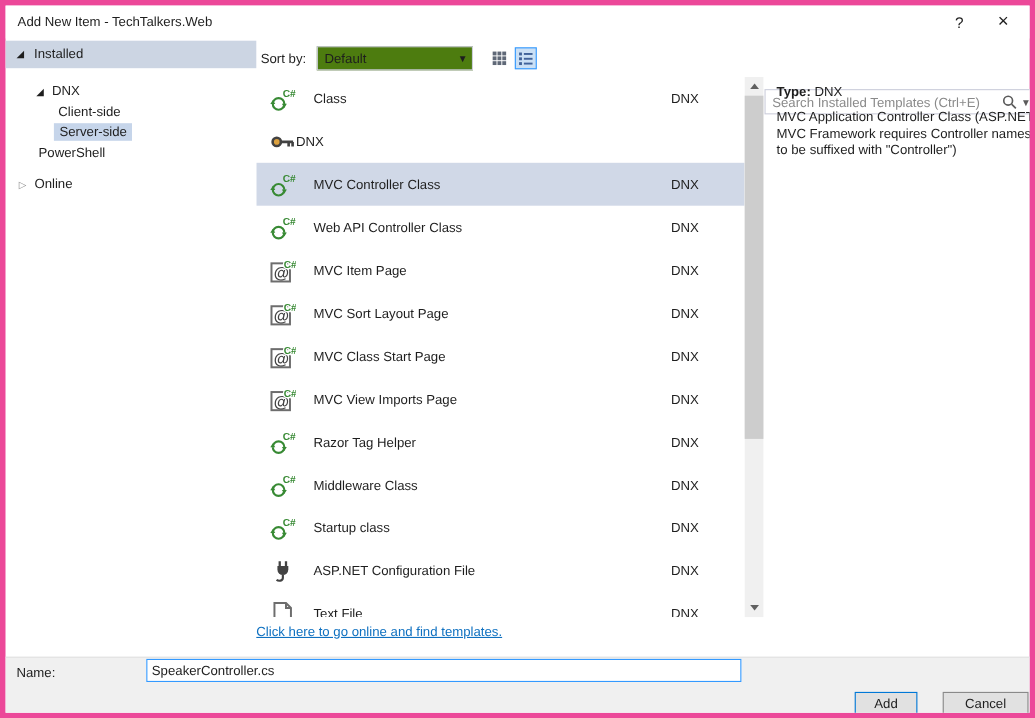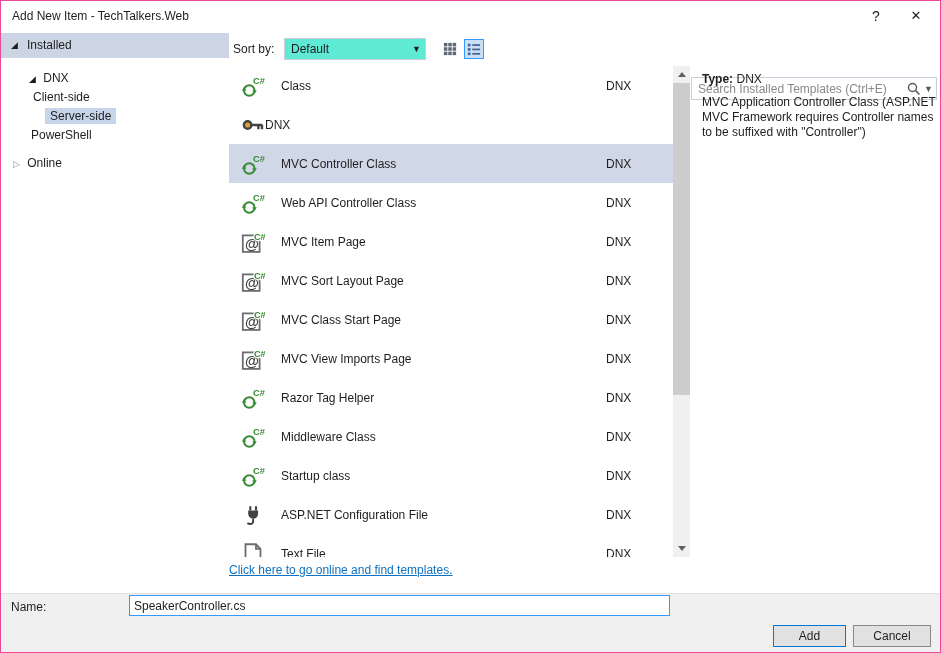--- a/index.html
+++ b/index.html
@@ -1,38 +1,38 @@
 <!DOCTYPE html>
 <html><head>
 <meta charset="utf-8">
 <style>
   * { margin:0; padding:0; box-sizing:border-box; }
   html,body { width:941px; height:653px; }
   body { font-family:"Liberation Sans", sans-serif; font-size:12px; color:#1e1e1e; background:#fff; }
-  .window { position:relative; width:941px; height:653px; border:1px solid #ec4899; background:#fff; overflow:hidden;padding-left:32px; }
+  .window { position:relative; width:941px; height:653px; border:5px solid #ec4899; background:#fff; overflow:hidden;padding-left:32px; }
 
   
   .titlebar { position:absolute; left:0; top:0; right:0; height:30px; background:#fff; }
   .title { position:absolute; left:11px; top:8px; }
   .tb-btn { position:absolute; top:4px; width:32px; height:22px; text-align:center; line-height:22px; font-size:14px; cursor:default; }
   .tb-help { right:48px; }
   .tb-close { right:8px; font-size:13px; }
 
   
   .cat-header { position:absolute; left:0; top:32px; width:228px; height:25px; background:#ccd5e3; line-height:25px; }
   .cat-header .expander { position:absolute; left:10px; top:0; }
   .cat-header .lbl { position:absolute; left:26px; top:0; }
   .tree-item { position:absolute; height:18px; line-height:18px; }
   .expander { font-size:9px; color:#1e1e1e; }
   .expander.collapsed { color:#8c8c8c; }
   .tree-sel { background:#c6d5ea; padding:1px 5px; }
 
   
   .sort-label { position:absolute; left:232px; top:41px; }
-  .combo { position:absolute; left:283px; top:37px; width:142px; height:22px; border:1px solid #cccedb; background:#5eead4; display:flex; align-items:center; }
+  .combo { position:absolute; left:283px; top:37px; width:142px; height:22px; border:1px solid #cccedb; background:#4d7c0f; display:flex; align-items:center; }
   .combo .val { flex:1; padding-left:6px; }
   .combo .arr { width:17px; text-align:center; font-size:9px; color:#1e1e1e; }
   .viewbtn { position:absolute; top:38px; width:20px; height:20px; display:flex; align-items:center; justify-content:center; background:transparent; }
   .viewbtn.grid { left:439px; }
   .viewbtn.list { left:463px; border:1px solid #3399ff; background:#cbe0f5; }
 
   
   .search-wrap { position:absolute; left:690px; top:36px; width:246px; height:23px;margin-top:40px; }
   .search-input { width:100%; height:100%; border:1px solid #cccedb; padding:0 40px 0 6px; font-family:"Liberation Sans",sans-serif; font-size:12px; color:#1e1e1e; outline:none; }
   .search-input::placeholder { color:#8a8a8a; opacity:1; }
@@ -62,21 +62,21 @@
 
   
   .link-row { position:absolute; left:228px; top:562px; width:462px; }
   .link-row span { color:#0e70c0; text-decoration:underline; cursor:pointer; }
 
   
   .footer { position:absolute; left:0; right:0; top:592px; bottom:0; background:#f0f0f0; border-top:1px solid #e2e2e2; }
   .name-label { position:absolute; left:10px; top:599px; }
   .name-input { position:absolute; left:128px; top:594px; width:541px; height:21px; border:1px solid #3399ff; padding:0 4px; font-family:"Liberation Sans",sans-serif; font-size:12px; color:#1e1e1e; outline:none; background:#fff; }
   .btn { position:absolute; top:624px; height:22px; background:#e1e1e1; font-family:"Liberation Sans",sans-serif; font-size:12px; color:#1e1e1e; }
-  .btn-add { left:772px; width:73px; border:1px solid #0078d7; }
+  .btn-add { left:772px; width:57px; border:1px solid #0078d7; }
   .btn-cancel { left:852px; width:78px; border:1px solid #8a8a8a; }
 
   .hidden-defs { position:absolute; width:0; height:0; overflow:hidden; }
 </style>
 </head>
 <body>
 
 <svg class="hidden-defs" aria-hidden="true">
   <defs>
     <symbol id="sym-class" viewBox="0 0 16 16">
@@ -116,21 +116,21 @@
   </div>
 
   <div class="cat-header">
     <span class="expander">◢</span>
     <span class="lbl">Installed</span>
   </div>
   <div class="tree-item" style="left:28px; top:68px;">
     <span class="expander">◢</span>
     <span style="margin-left:4px;">DNX</span>
   </div>
-  <div class="tree-item" style="left:32px; top:87px;">
+  <div class="tree-item" style="left:48px; top:87px;">
     <span>Client-side</span>
   </div>
   <div class="tree-item" style="left:44px; top:106px;">
     <span class="tree-sel">Server-side</span>
   </div>
   <div class="tree-item" style="left:30px; top:125px;">
     <span>PowerShell</span>
   </div>
   <div class="tree-item" style="left:12px; top:153px;">
     <span class="expander collapsed">▷</span>

